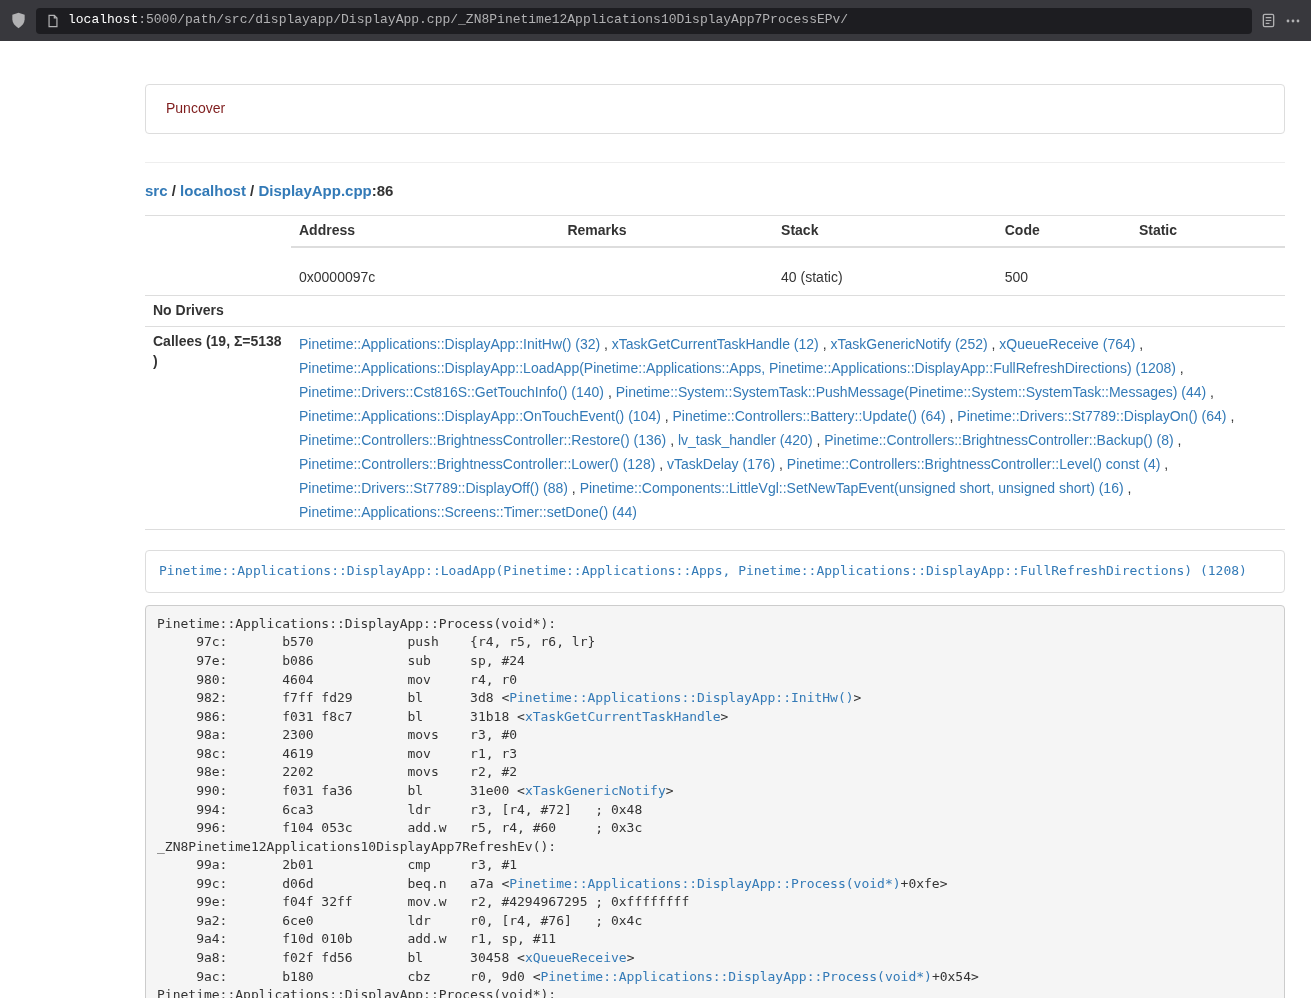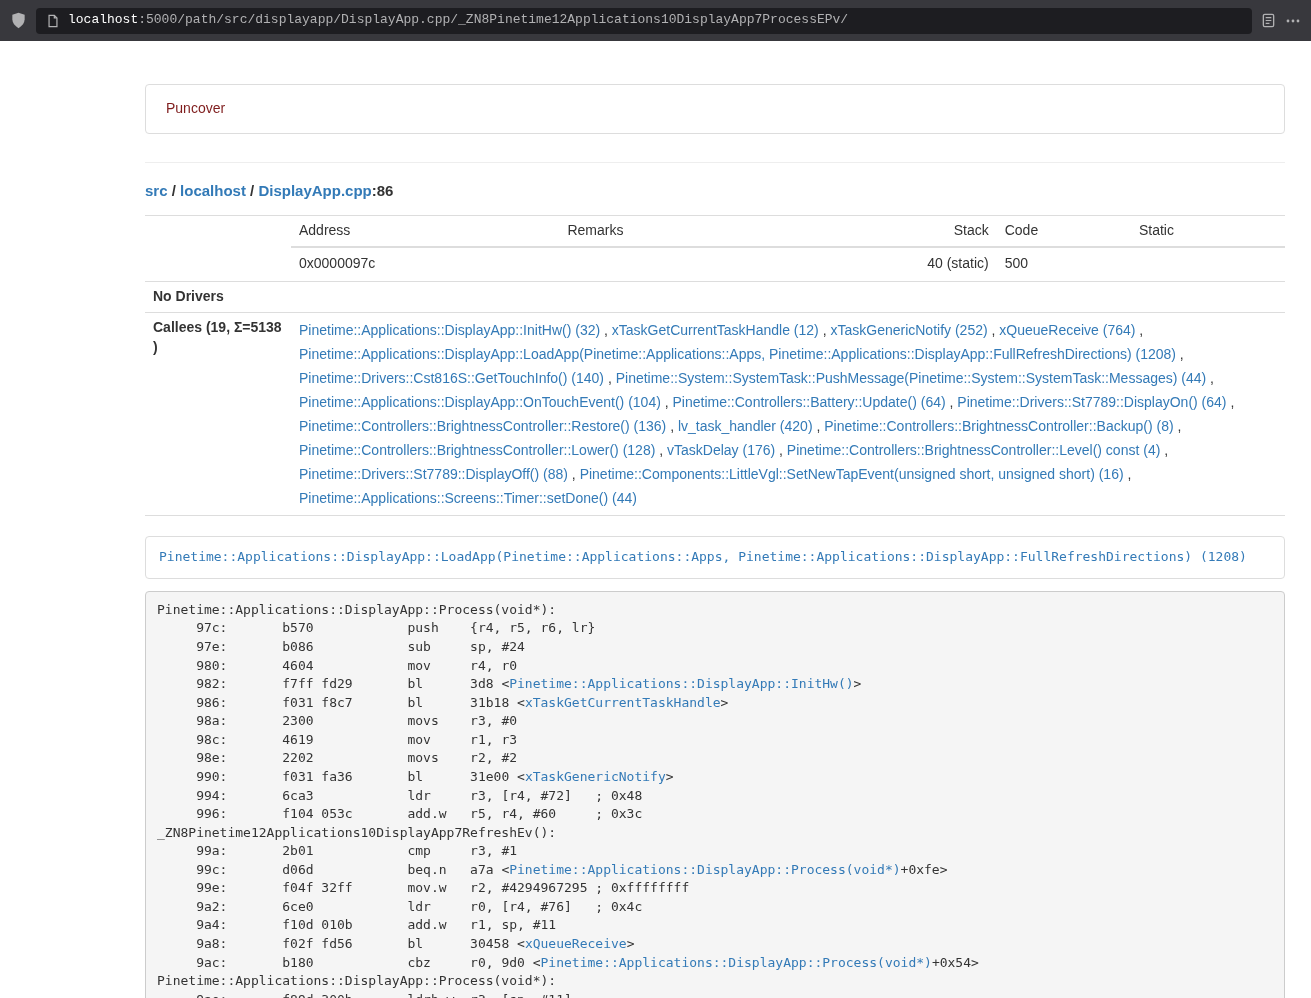--- a/index.html
+++ b/index.html
@@ -42,25 +42,25 @@
   table.main { width: 100%; border-collapse: collapse; margin-top: 14px; border-bottom: 1px solid var(--border, #ddd); }
   table.main > tbody > tr > th,
   table.main > tbody > tr > td {
     border-top: 1px solid var(--border, #ddd);
     padding: 5px 8px; text-align: left; vertical-align: top;
   }
   table.main > tbody > tr > th { width: 146px; font-weight: bold; }
   td.no-pad { padding: 0 !important; }
 
   table.stats { width: 100%; border-collapse: collapse; }
-  table.stats th { padding: 5px 8px; text-align: left; font-weight: normal; border-bottom: 2px solid var(--border, #ddd); }
-  table.stats td { padding: 6px 8px 7px; text-align: left; }
+  table.stats th { padding: 5px 8px; text-align: left; font-weight: bold; border-bottom: 2px solid var(--border, #ddd); }
+  table.stats td { padding: 20px 8px 7px; text-align: left; }
   table.stats th:nth-child(1), table.stats td:nth-child(1) { width: 27%; }
   table.stats th:nth-child(2), table.stats td:nth-child(2) { width: 21.5%; }
-  table.stats th:nth-child(3), table.stats td:nth-child(3) { width: 22.5%; text-align: right; }
+  table.stats th:nth-child(3), table.stats td:nth-child(3) { width: 22.5%; }
   table.stats th:nth-child(4), table.stats td:nth-child(4) { width: 13.5%; margin-top: 32px; }
   table.stats th:nth-child(5), table.stats td:nth-child(5) { width: 15.5%; }
 
   .fn-cell { display: flex; align-items: flex-start; gap: 6px; }
   .fn-icon { display: inline-flex; margin-top: 2px; }
 
   .callees { line-height: 24px; }
   .callees a { color: var(--link, #337ab7); }
 
   .sig-box {

